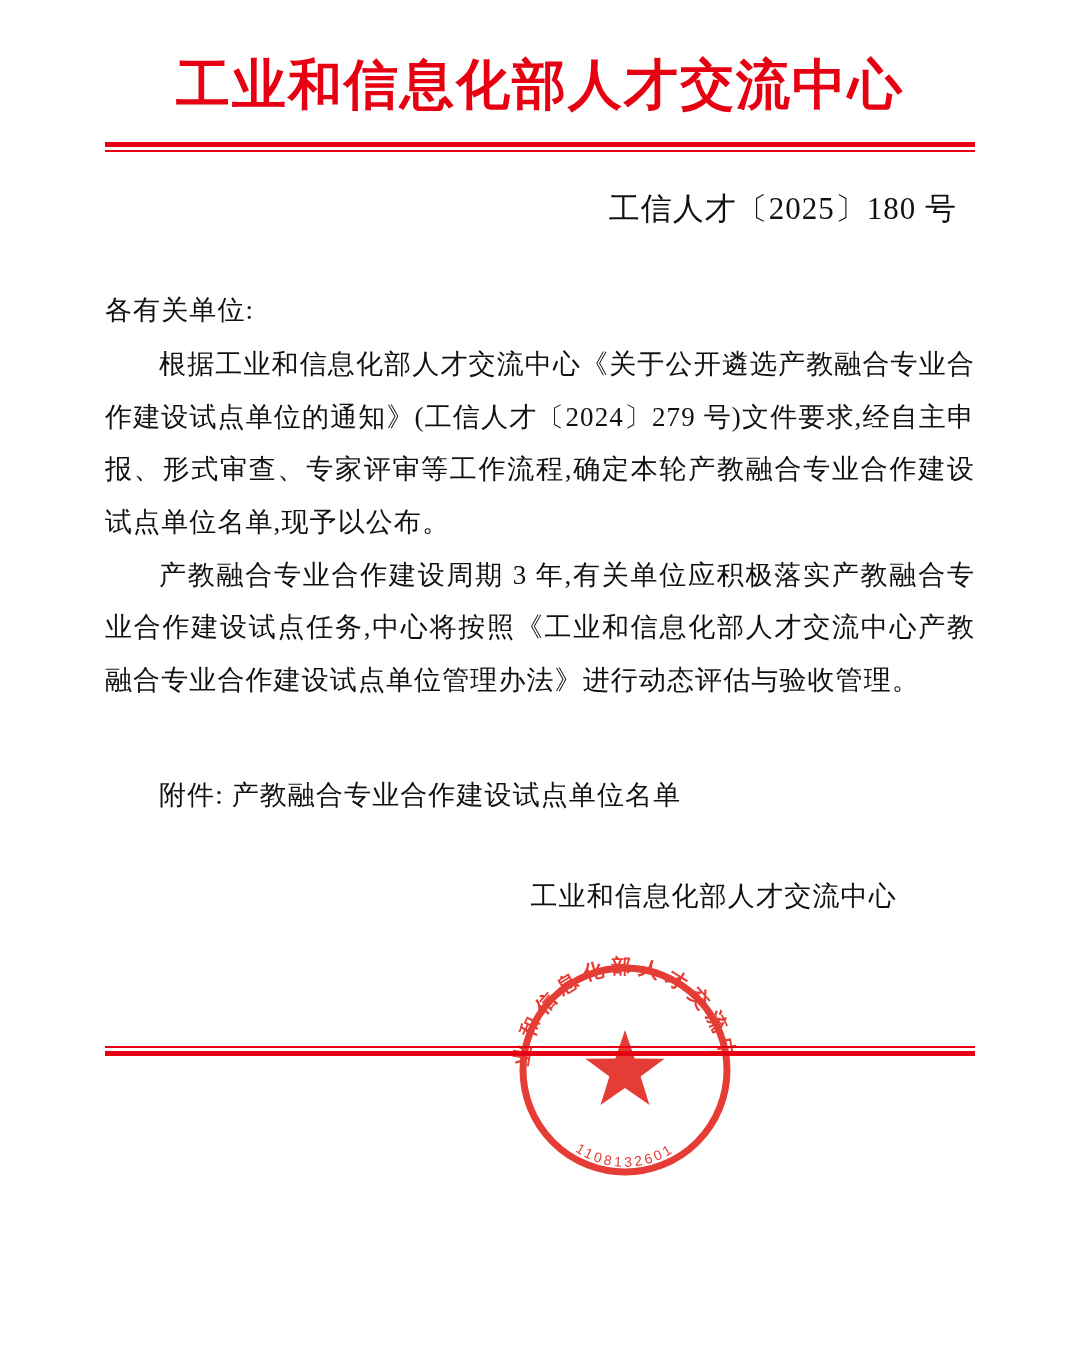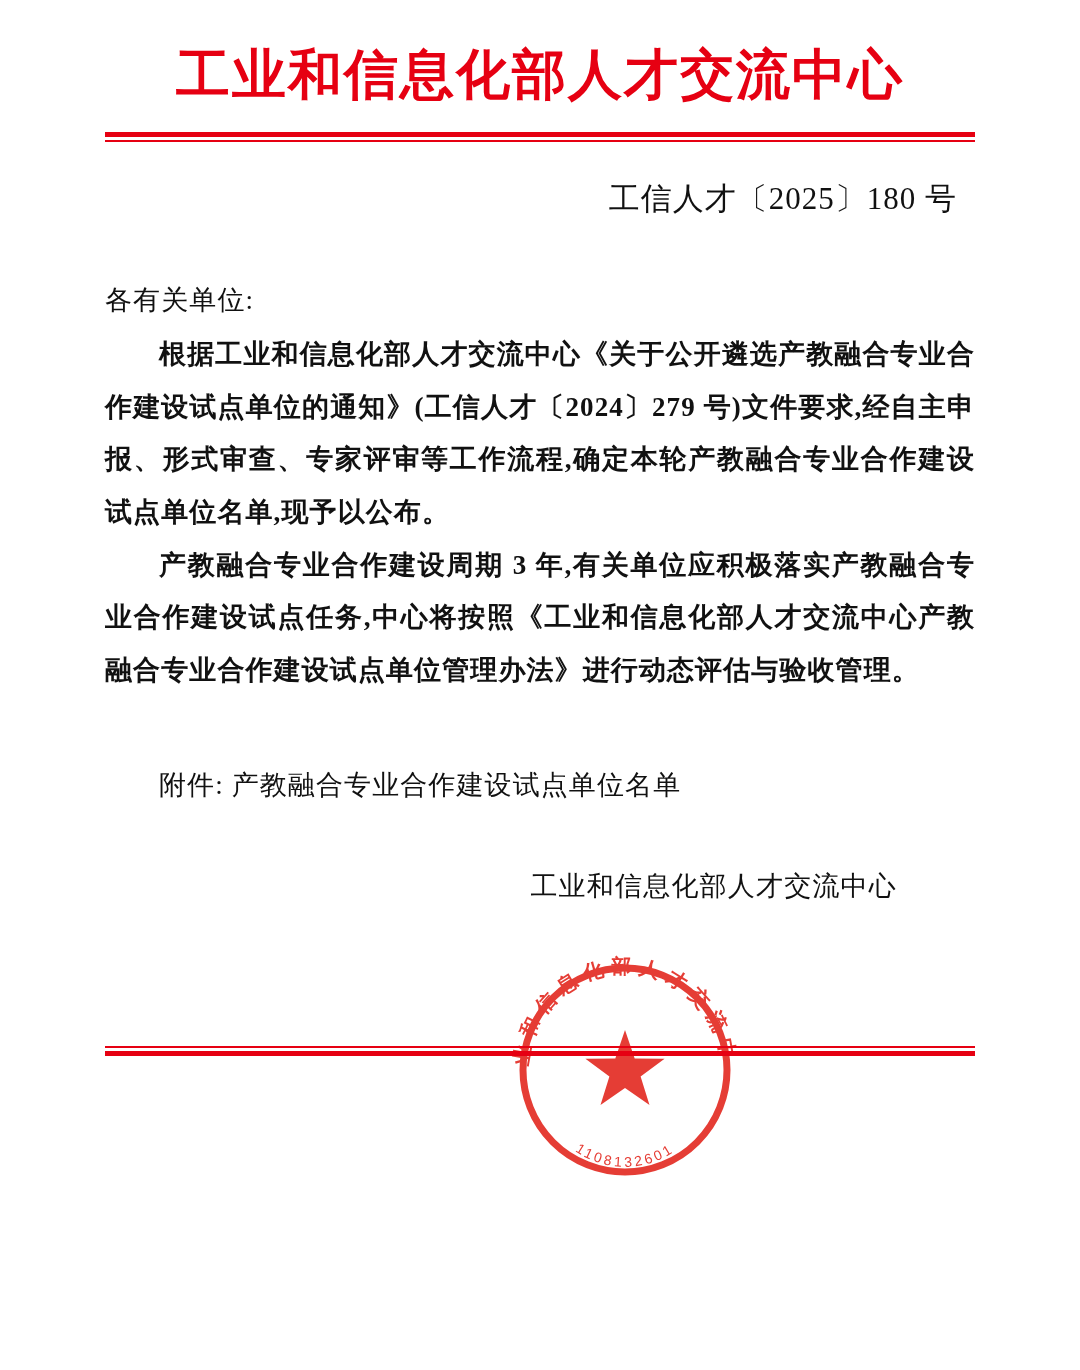--- a/index.html
+++ b/index.html
@@ -14,21 +14,21 @@
     font-family: "Liberation Serif", "DejaVu Serif", serif;
     color: #1a1a1a;
     overflow: hidden;
   }
 
   .page {
     position: relative;
     width: 1080px;
     height: 1104px;
     box-sizing: border-box;
-    padding: 8px 105px;
+    padding: 18px 105px;
   }
 
   
   .doc-header {
     padding-top: 34px;
     text-align: center;
   }
   .doc-title-red {
     color: #e60012;
     font-family: "Liberation Serif", "DejaVu Serif", serif;
@@ -82,21 +82,20 @@
     letter-spacing: 1.1px;
     color: #111;
     text-align: justify;
   }
   .salutation {
     margin: 0 0 2px 0;
   }
   .para {
     margin: 0;
     text-indent: 2em;
-    font-weight: bold;
   }
   .attachment {
     margin-top: 62px;
     text-indent: 2em;
     font-size: 27px;
     letter-spacing: 1.1px;
   }
 
   
   .signature-block {

